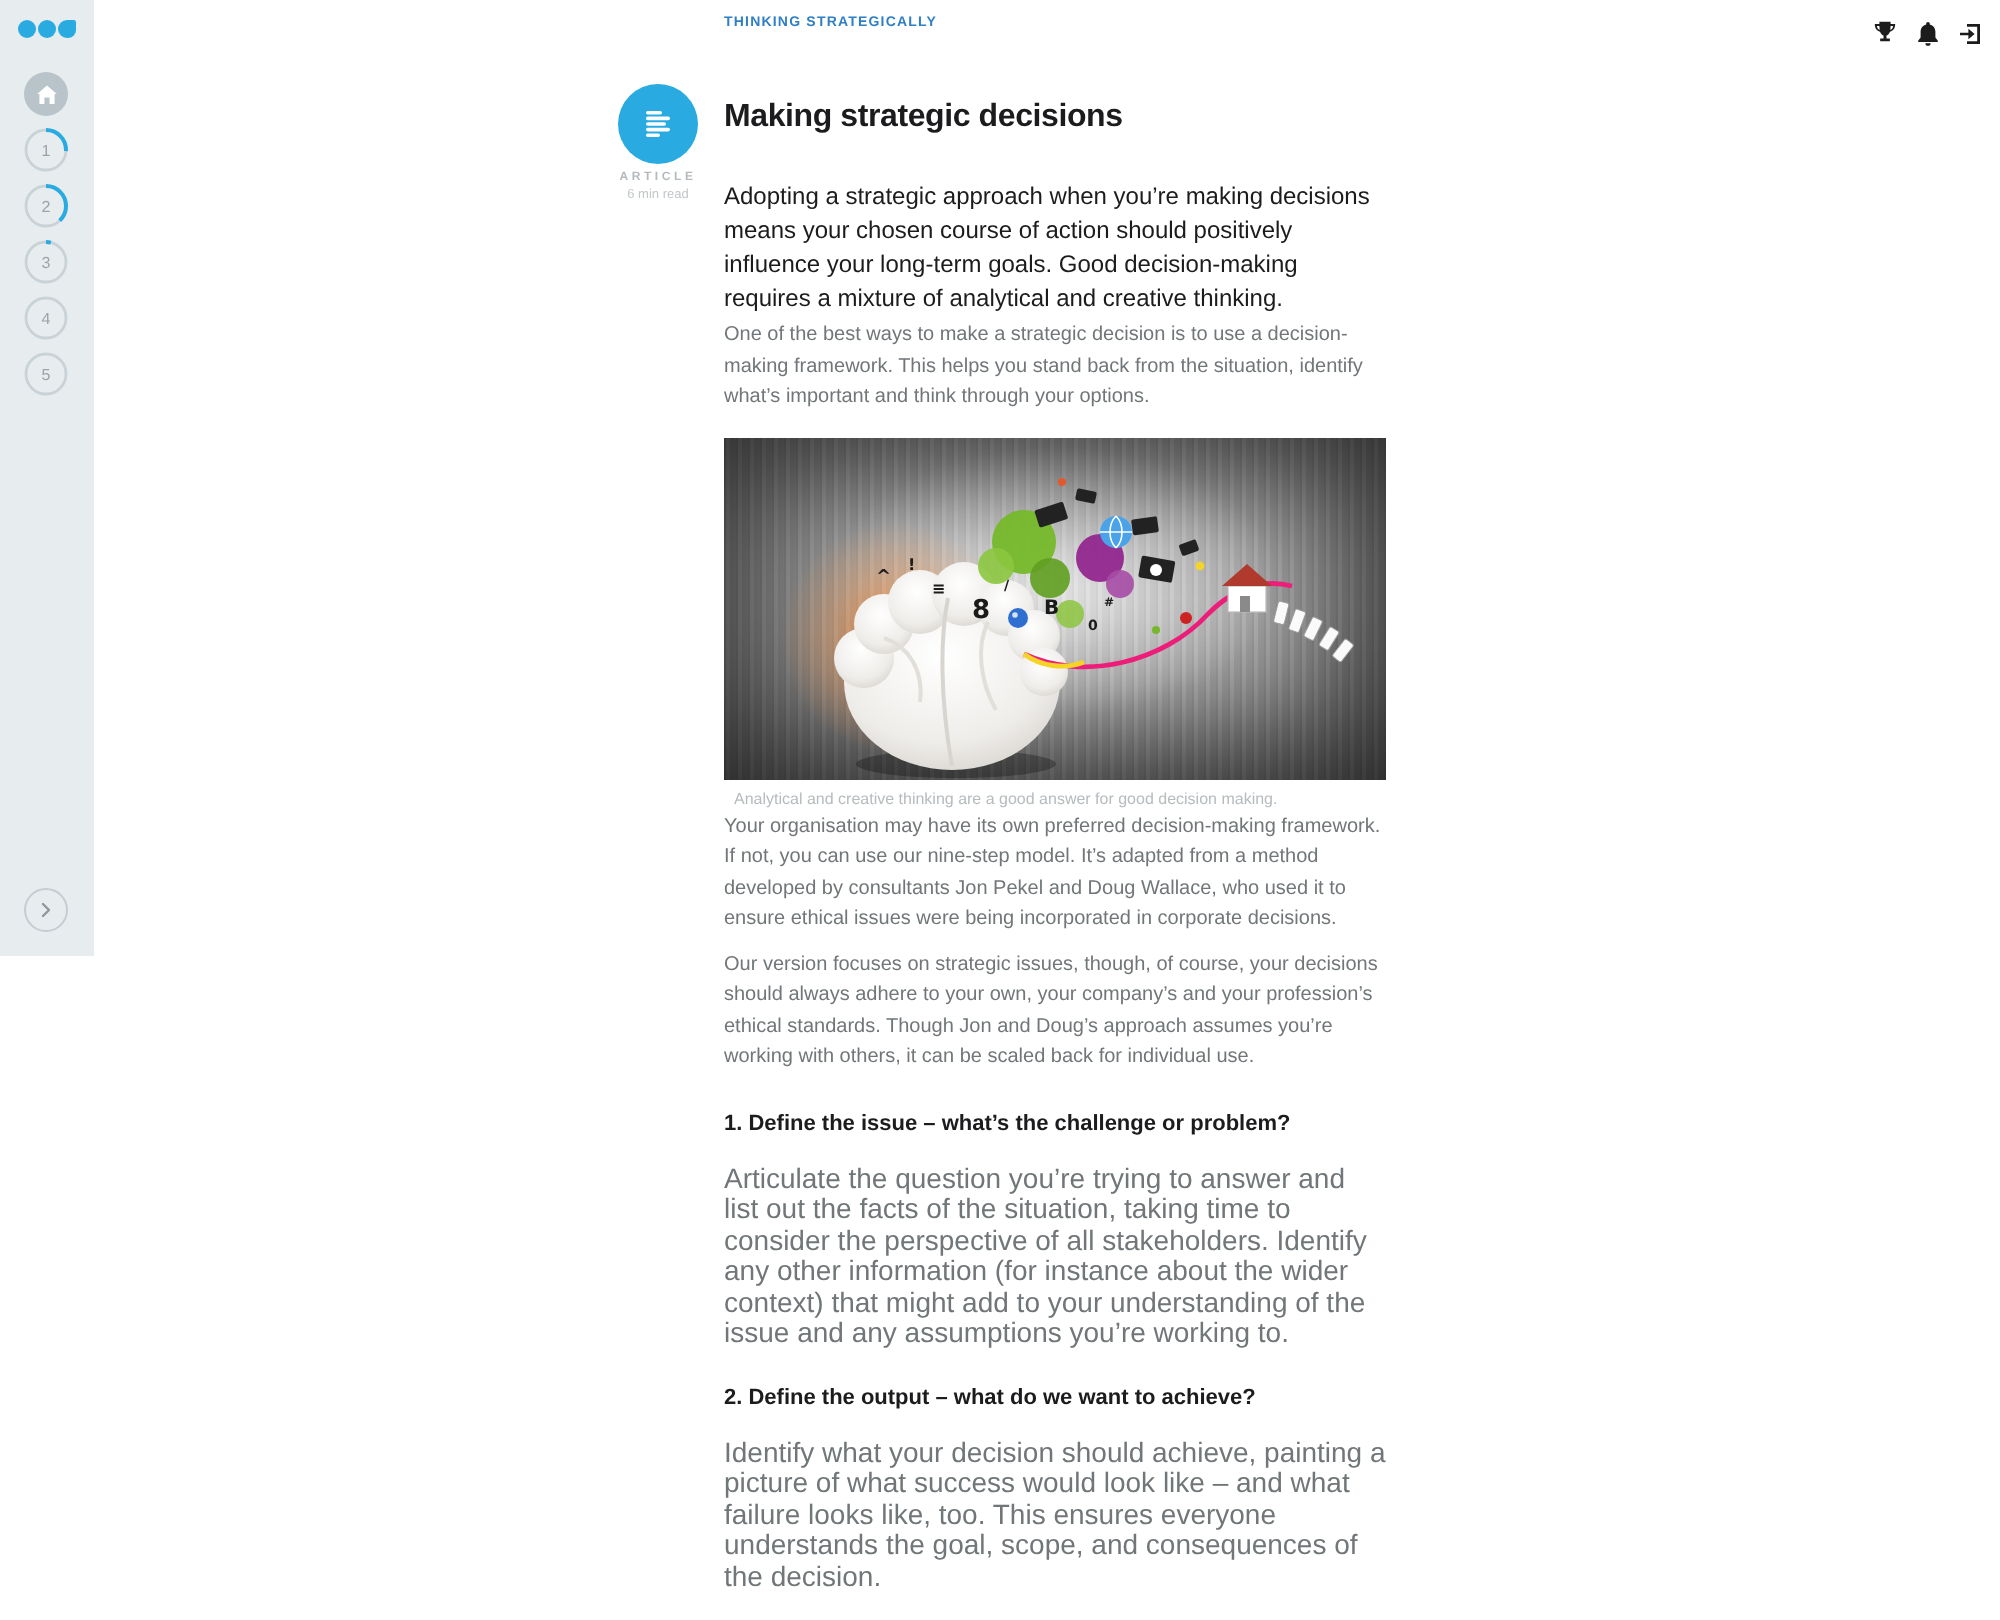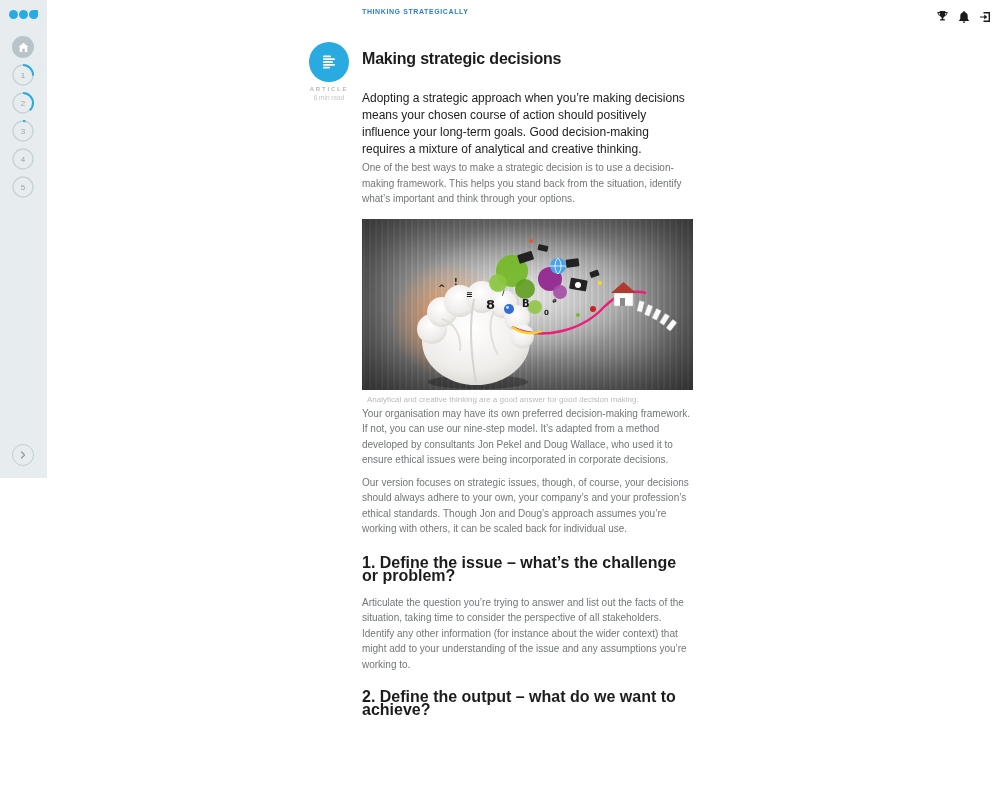--- a/index.html
+++ b/index.html
@@ -90,24 +90,24 @@
       repeating-linear-gradient(90deg, rgba(20,20,20,.10) 0 1px, rgba(255,255,255,.05) 1px 3px, rgba(40,40,40,.07) 3px 6px),
       radial-gradient(ellipse at 50% 45%, #cfcfcf 0%, #ababab 40%, #7d7d7d 72%, #575757 100%);
     box-shadow: inset 0 0 55px 18px rgba(0,0,0,.45);
   }
   .figure svg { position:absolute; left:0; top:0; }
   .caption {
     margin-top:5px; padding-left:5px; font-size:8px; color:#b6bbbe;
   }
 
   .sec-head {
-    margin-top:19px; font-size:16px; line-height:13px; font-weight:bold; color:#1c1c1e;
+    margin-top:19px; font-size:11px; line-height:13px; font-weight:bold; color:#1c1c1e;
   }
   .sec-body {
-    margin-top:13px; font-size:10px; line-height:15.5px; color:#717678;
+    margin-top:13px; font-size:14px; line-height:15.5px; color:#717678;
   }
 </style>
 </head>
 <body>
 
 <div class="sidebar">
   <div class="logo">
     <span class="dot"></span>
     <span class="dot"></span>
     <span class="dot last"></span>
@@ -299,14 +299,15 @@
 
   <div class="caption">Analytical and creative thinking are a good answer for good decision making.</div>
 
   <p class="para">Your organisation may have its own preferred decision-making framework. If not, you can use our nine-step model. It’s adapted from a method developed by consultants Jon Pekel and Doug Wallace, who used it to ensure ethical issues were being incorporated in corporate decisions.</p>
   <p class="para tight">Our version focuses on strategic issues, though, of course, your decisions should always adhere to your own, your company’s and your profession’s ethical standards. Though Jon and Doug’s approach assumes you’re working with others, it can be scaled back for individual use.</p>
 
   <h2 class="sec-head">1. Define the issue – what’s the challenge or problem?</h2>
   <p class="sec-body">Articulate the question you’re trying to answer and list out the facts of the situation, taking time to consider the perspective of all stakeholders. Identify any other information (for instance about the wider context) that might add to your understanding of the issue and any assumptions you’re working to.</p>
 
   <h2 class="sec-head" style="margin-top:18px">2. Define the output – what do we want to achieve?</h2>
+  <p class="sec-body">Identify what your decision should achieve, painting a picture of what success would look like – and what failure looks like, too. This ensures everyone understands the goal, scope, and consequences of the decision.</p>
 
 </div>
 
 </body></html>

